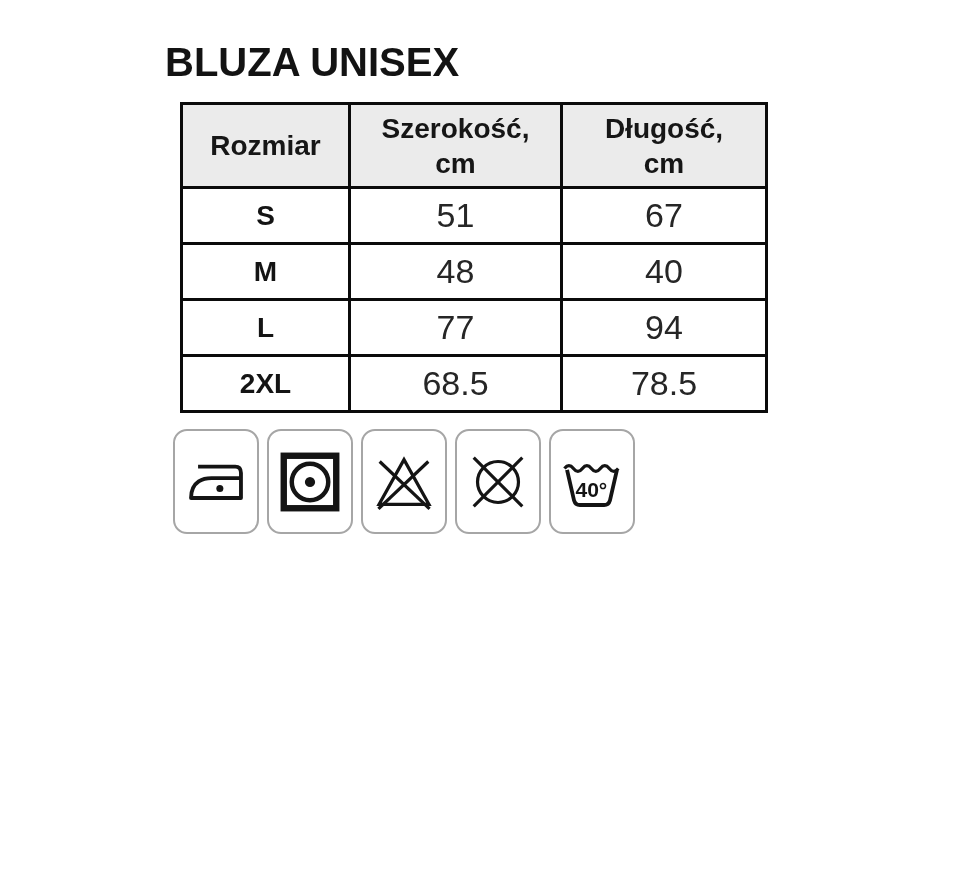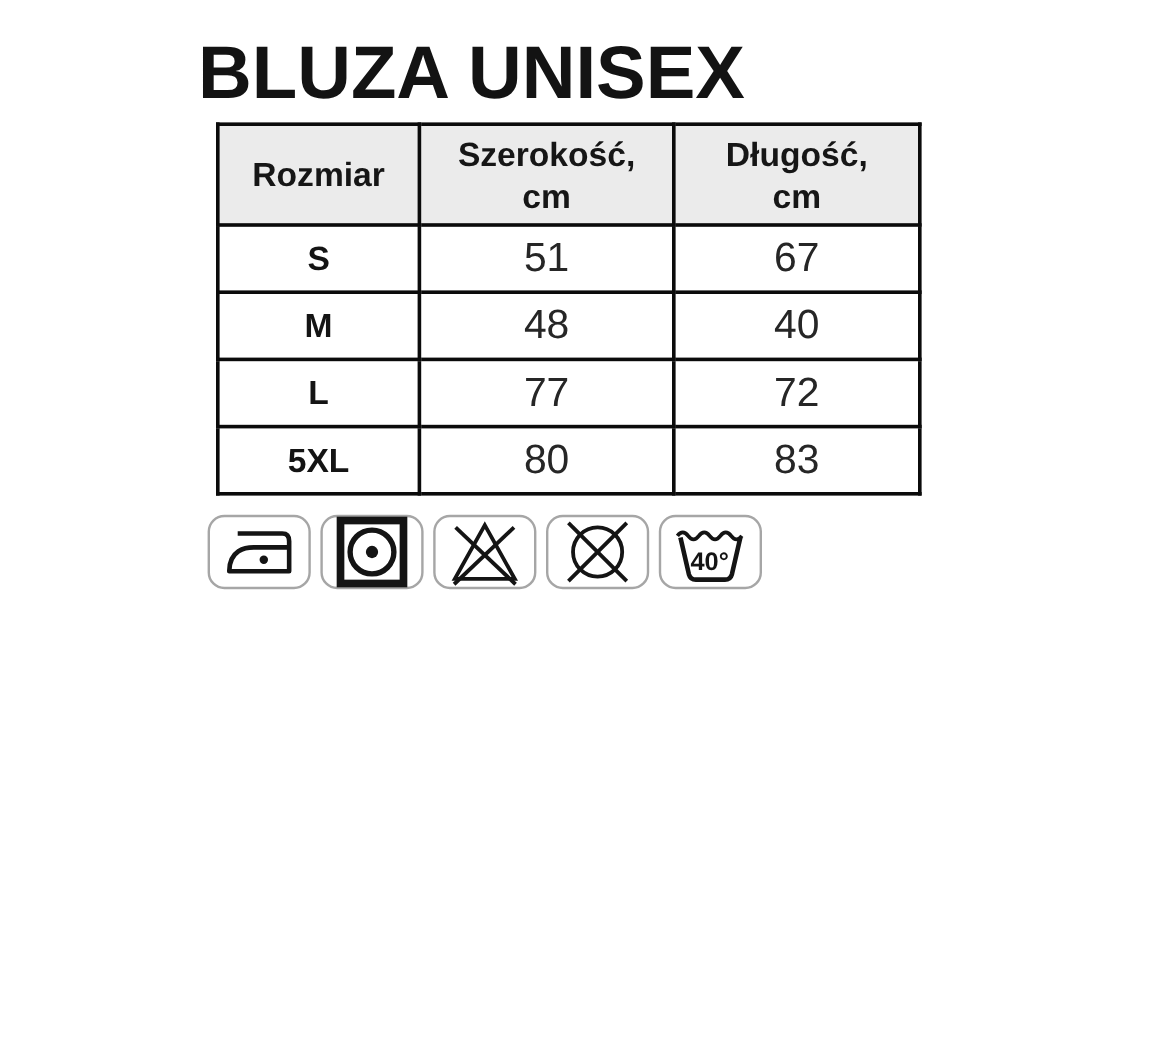--- a/index.html
+++ b/index.html
@@ -12,21 +12,21 @@
   }
   *{box-sizing:border-box;}
   html,body{margin:0;padding:0;}
   body{
     width:960px;height:879px;background:var(--page-bg);
     font-family:"Liberation Sans","DejaVu Sans",sans-serif;
     color:var(--text);
   }
   .page{padding:38px 0 0 163px;}
   .title{
-    font-size:62px;line-height:48px;font-weight:bold;
+    font-size:40px;line-height:48px;font-weight:bold;
     letter-spacing:0px;color:#131313;margin:0 0 16px 2px;
   }
   table.size-table{
     border-collapse:collapse;table-layout:fixed;background:#fff;
     border:3px solid var(--table-border);
     margin-left:17px;
   }
   .size-table th,.size-table td{
     border:3px solid var(--table-border);
     text-align:center;vertical-align:middle;padding:0;
@@ -34,21 +34,21 @@
   .size-table th{
     background:var(--header-bg);
     font-weight:bold;font-size:28px;line-height:35px;height:84px;
     color:#161616;
   }
   .size-table td{height:56px;font-size:34px;font-weight:400;color:#262626;}
   .size-table td.size-col{font-weight:bold;font-size:28px;color:#141414;}
   .hdr-line{display:block;}
   .care-row{display:flex;gap:8px;margin:16px 0 0 10px;}
   .care-box{
-    width:86px;height:62px;border:2px solid var(--icon-border);
+    width:86px;height:105px;border:2px solid var(--icon-border);
     border-radius:14px;background:#fff;
     display:flex;align-items:center;justify-content:center;
   }
   .care-box svg{width:64px;height:64px;display:block;}
   .care-box svg .ln{fill:none;stroke:var(--glyph);}
 </style>
 </head>
 <body>
 
 <div class="page">
@@ -83,26 +83,26 @@
         <td>67</td>
       </tr>
       <tr>
         <td class="size-col">M</td>
         <td>48</td>
         <td>40</td>
       </tr>
       <tr>
         <td class="size-col">L</td>
         <td>77</td>
-        <td>72</td>
+        <td>94</td>
       </tr>
       <tr>
-        <td class="size-col">5XL</td>
-        <td>80</td>
-        <td>83</td>
+        <td class="size-col">2XL</td>
+        <td>68.5</td>
+        <td>78.5</td>
       </tr>
     </tbody>
   </table>
 
   <div class="care-row">
 
     <div class="care-box">
       <svg viewBox="0 0 100 100">
         <path class="ln" stroke-width="6" stroke-linejoin="round" d="M22 26 L80 26 Q89 26 89 36 L89 75 L11 75 Q11 57 23 49 Q31 44 43 44 L89 44"></path>
         <circle cx="56" cy="60" r="5.5" fill="#141414"></circle>

